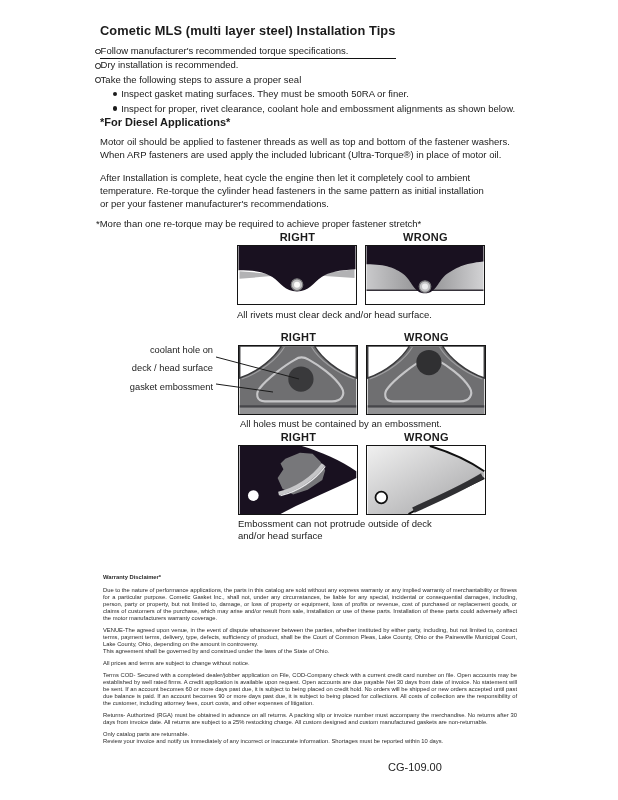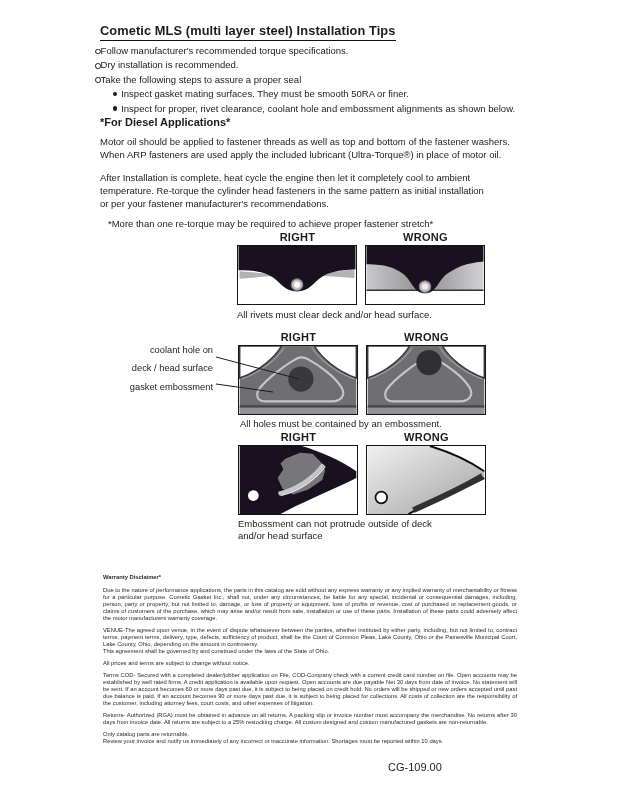--- a/index.html
+++ b/index.html
@@ -1,20 +1,20 @@
 <!DOCTYPE html>
 <html><head>
 <meta charset="utf-8">
 <style>
   html,body{margin:0;padding:0;background:#ffffff;}
   .page{position:relative;width:618px;height:800px;background:#ffffff;overflow:hidden;
         font-family:"Liberation Sans","DejaVu Sans",sans-serif;color:#1b1b1b;}
   .abs{position:absolute;}
   .preline{white-space:pre-line;}
-  .title{font-size:12.8px;font-weight:bold;border-bottom:1.6px solid #111;padding-bottom:2px;display:inline-block;letter-spacing:.1px;}
+  .title{font-size:12.8px;font-weight:bold;border-bottom:1.6px solid #111;padding-bottom:20px;display:inline-block;letter-spacing:.1px;}
   .body-text{font-size:9.5px;line-height:13.2px;}
   .bullets{width:440px;}
   .b-row{display:flex;margin-bottom:2.6px;font-size:9.5px;line-height:11.8px;}
   .b-row.sub{margin-left:18px;gap:4px;}
   .m1{flex:0 0 auto;width:3.6px;height:3.6px;border:1px solid #1b1b1b;border-radius:50%;margin-top:3.6px;}
   .m2{flex:0 0 auto;width:4.2px;height:4.2px;background:#1b1b1b;border-radius:50%;margin-top:3.8px;}
   .h2{font-size:11px;font-weight:bold;}
   .rw-label{font-size:11px;font-weight:bold;text-align:center;width:121px;letter-spacing:.3px;}
   .caption{font-size:9.5px;line-height:11.5px;}
   .panel{position:absolute;border:1.3px solid #141414;background:#fff;}
@@ -57,21 +57,21 @@
       <span>Inspect for proper, rivet clearance, coolant hole and embossment alignments as shown below.</span>
     </div>
   </div>
 
   <div class="abs h2" style="left:100px;top:116px;">*For Diesel Applications*</div>
   <div class="abs body-text preline" style="left:100px;top:171px;width:440px;">After Installation is complete, heat cycle the engine then let it completely cool to ambient
 temperature. Re-torque the cylinder head fasteners in the same pattern as initial installation
 or per your fastener manufacturer's recommendations.</div>
   <div class="abs body-text preline" style="left:100px;top:135px;width:440px;">Motor oil should be applied to fastener threads as well as top and bottom of the fastener washers.
 When ARP fasteners are used apply the included lubricant (Ultra-Torque®) in place of motor oil.</div>
-  <div class="abs body-text" style="left:108px;top:217px;width:440px;">*More than one re-torque may be required to achieve proper fastener stretch*</div>
+  <div class="abs body-text" style="left:96px;top:217px;width:440px;">*More than one re-torque may be required to achieve proper fastener stretch*</div>
 
   <div class="abs rw-label" style="left:237px;top:231px;">RIGHT</div>
   <div class="abs rw-label" style="left:365px;top:231px;">WRONG</div>
 
   <div class="panel" style="left:237px;top:245px;">
     <svg width="118" height="58" viewBox="0 0 121 60">
       <rect x="0" y="0" width="121" height="60" fill="#ffffff"></rect>
       <path d="M1,26 L46,30 L1,34 Z" fill="#b2b2b4"></path>
       <path d="M120,24 L74,30 L120,33 Z" fill="#b2b2b4"></path>
       <path d="M0,0 H121 V24 C103,25 94,27 86,32 C77,38 73,47 60.5,47 C48,47 44,38 35,32 C27,27 18,25 0,25 Z" fill="#191120"></path>

